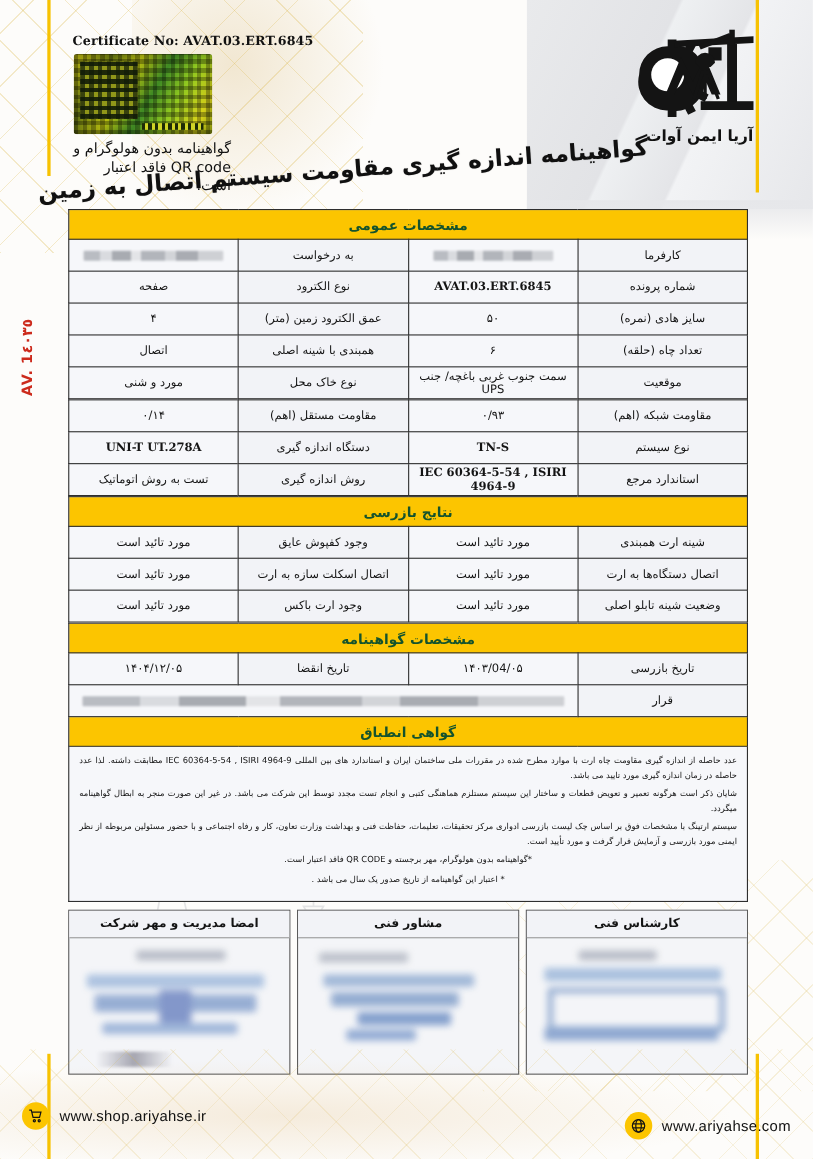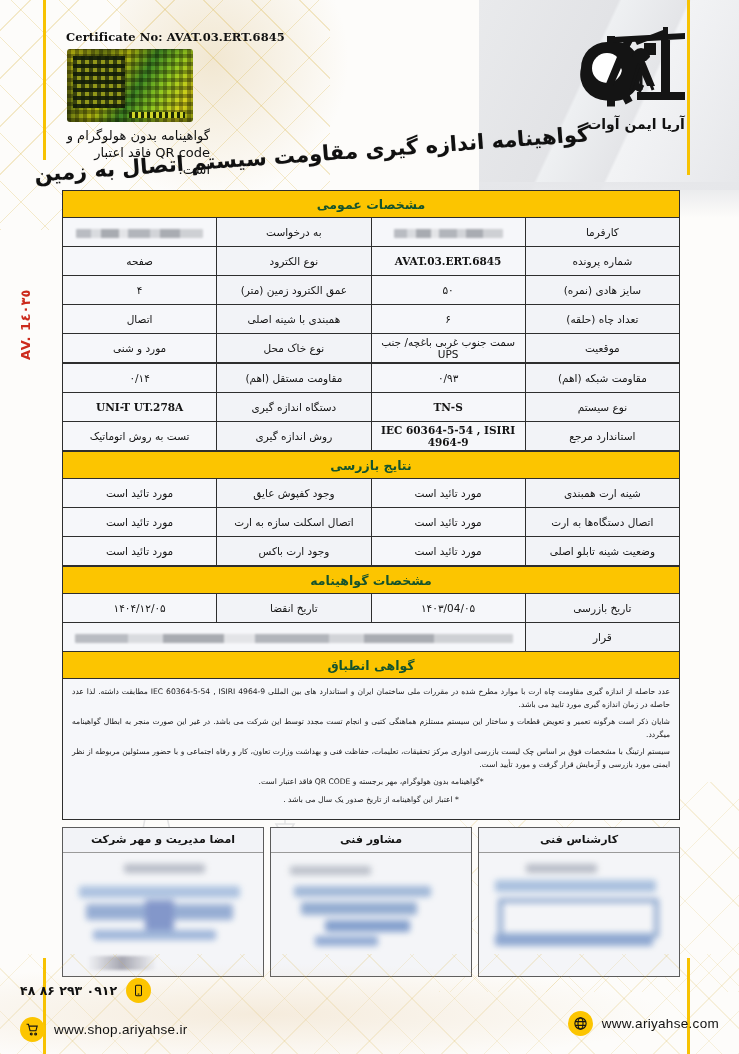--- a/index.html
+++ b/index.html
@@ -210,21 +210,21 @@
   .f-item.ltr{direction:ltr;}
   .pill{
     width:25px;height:25px;border-radius:50%;
     background:#fcc500;display:flex;align-items:center;justify-content:center;
     flex:0 0 25px;
   }
   .pill svg{display:block;}
   .f-phone{right:20px;top:20px;}
   .f-web{right:20px;top:53px;}
   .f-mobile{left:20px;top:20px;}
-  .f-shop{left:20px;top:59px;}
+  .f-shop{left:20px;top:44px;}
   .f-item .txt{font-weight:bold;letter-spacing:.3px;white-space:nowrap;}
   .f-item .txt.web{font-family:"Liberation Sans",sans-serif;font-weight:normal;font-size:13.5px;}
 </style>
 </head>
 <body>
 
 <div id="page">
 
   <div class="bg-grey-band"></div>
   <div class="bg-wash"></div>
@@ -472,31 +472,20 @@
             <g fill="none" stroke="#141414" stroke-width="1.8">
               <circle cx="12" cy="12" r="9"></circle>
               <ellipse cx="12" cy="12" rx="4" ry="9"></ellipse>
               <path d="M3.5 9h17M3.5 15h17"></path>
             </g>
           </svg>
       </span>
       <span class="txt web">www.ariyahse.com</span>
     </div>
 
-    <div class="f-item f-mobile">
-      <span class="pill">
-        <svg width="13" height="13" viewBox="0 0 24 24">
-            <g fill="none" stroke="#141414" stroke-width="1.9">
-              <rect x="6.5" y="2.5" width="11" height="19" rx="2"></rect>
-              <path d="M10.5 18.6h3"></path>
-            </g>
-          </svg>
-      </span>
-      <span class="txt">۰۹۱۲ ۲۹۳ ۸۶ ۴۸</span>
-    </div>
 
     <div class="f-item f-shop ltr">
       <span class="pill">
         <svg width="15" height="15" viewBox="0 0 24 24">
             <g fill="none" stroke="#141414" stroke-width="1.8">
               <path d="M2.5 3.5h3l2.6 10.5h9.4l2-7.5H7"></path>
               <circle cx="10" cy="19" r="1.5"></circle>
               <circle cx="17" cy="19" r="1.5"></circle>
             </g>
           </svg>

